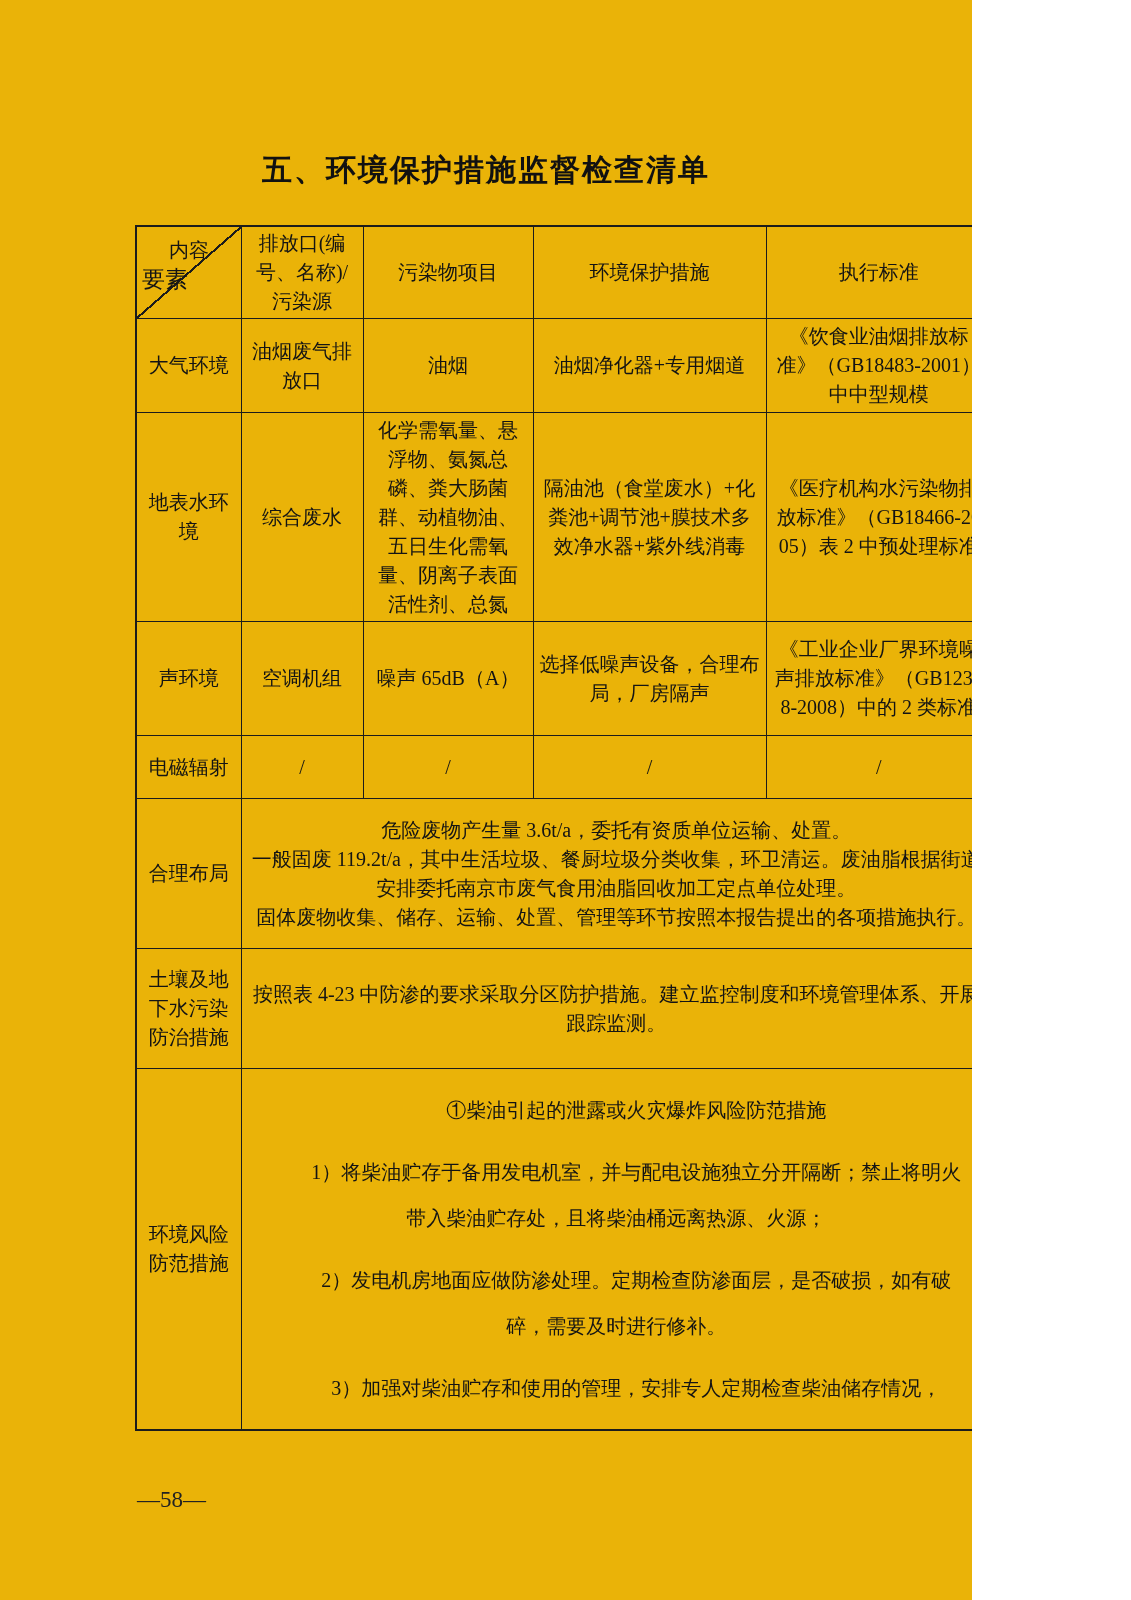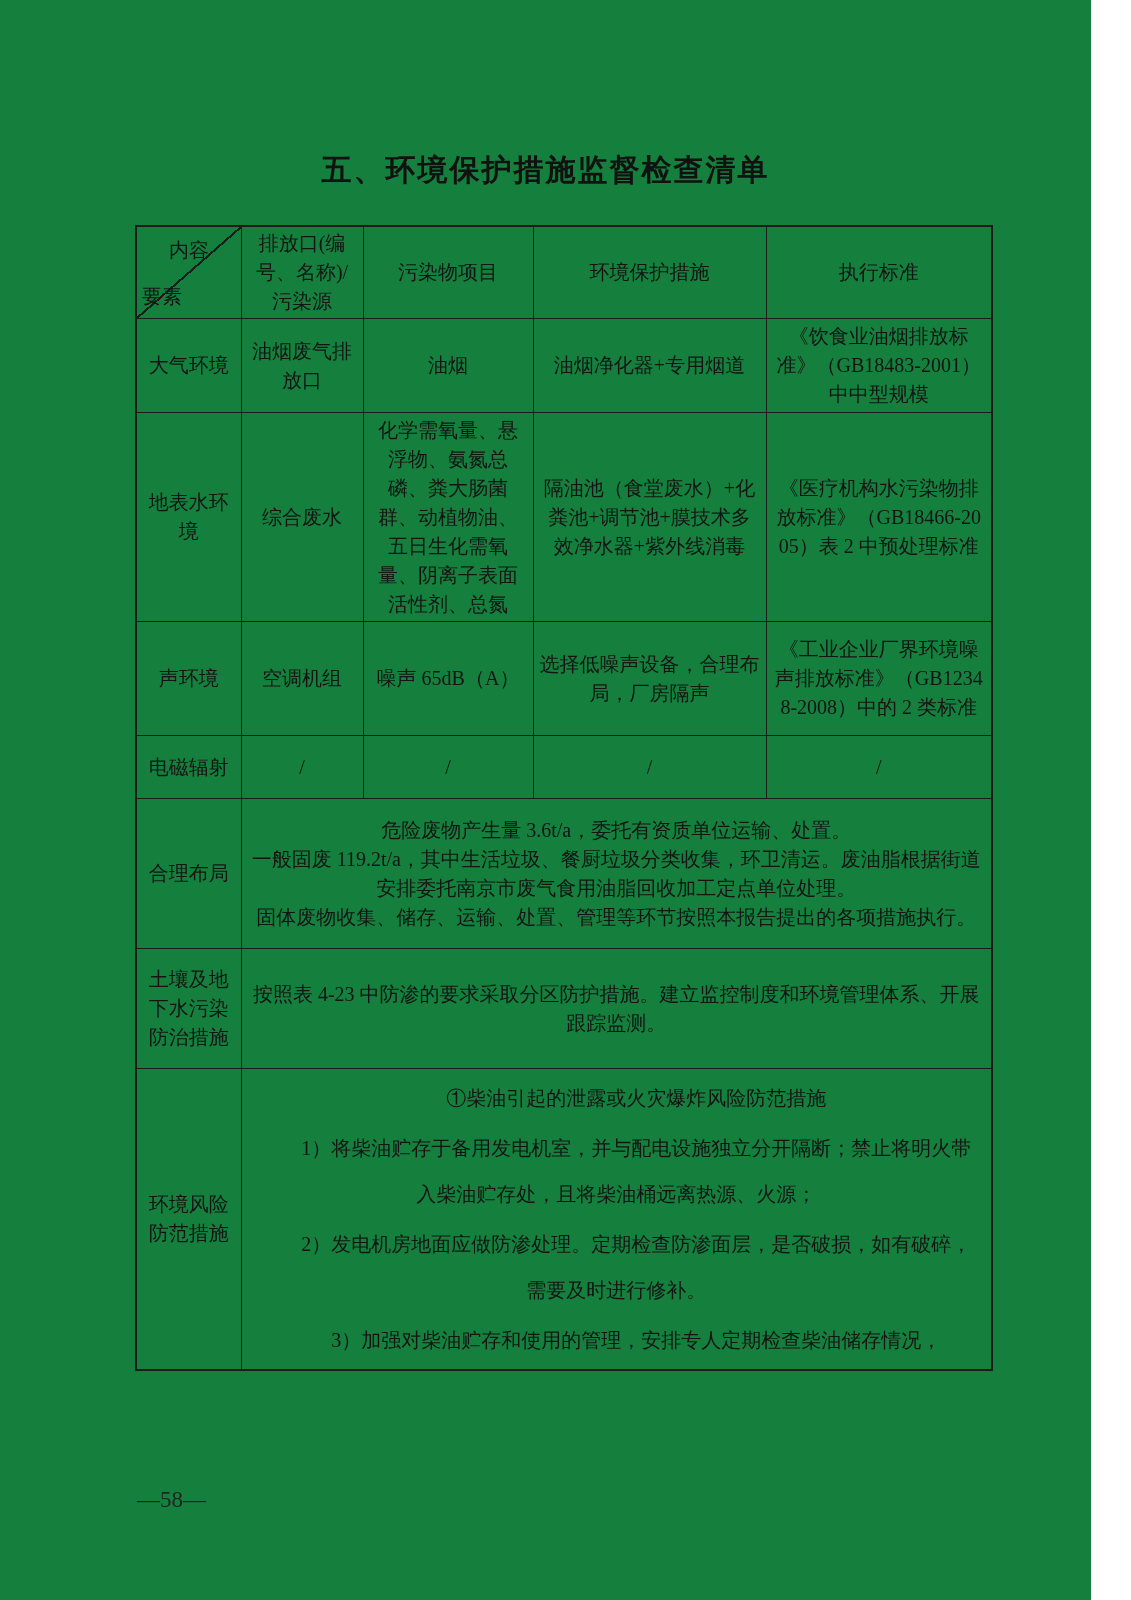--- a/index.html
+++ b/index.html
@@ -1,19 +1,19 @@
 <!DOCTYPE html>
 <html><head>
 <meta charset="utf-8">
 <style>
   html,body { margin:0; padding:0; background:#ffffff; }
   .page {
     position:relative;
-    width:1091px; height:1600px;
-    background:#15803d;
+    width:972px; height:1600px;
+    background:#eab308;
     color:#141414;
     font-family:"Liberation Serif","DejaVu Serif",serif;
     overflow:hidden;
   }
   .doc-title {
     position:absolute;
     top:150px; left:0; width:100%;
     text-align:center;
     font-family:"Liberation Sans","DejaVu Sans",sans-serif;
     font-weight:bold;
@@ -60,31 +60,31 @@
     position:relative;
     padding:0;
     background-image:linear-gradient(to bottom right,
       transparent calc(50% - 1px),
       #1c1c1c calc(50% - 1px),
       #1c1c1c calc(50% + 1px),
       transparent calc(50% + 1px));
     margin-left:38px;
   }
   .corner .corner-top    { position:absolute; top:9px;  left:32px; font-size:20px; }
-  .corner .corner-bottom { position:absolute; bottom:7px; left:5px; font-size:20px; }
+  .corner .corner-bottom { position:absolute; bottom:22px; left:5px; font-size:23px; }
   
   .span-cell {
     text-align:left;
     padding:4px 8px 4px 10px;
     line-height:1.85;
   }
   .span-cell p { margin:0; }
   .slash-cell { text-align:left; padding-left:10px; }
   .risk-cell { text-align:left; padding:4px 10px; }
-  .risk-cell p { margin:4px; text-indent:2em; line-height:2.3;text-align:center; }
+  .risk-cell p { margin:16px; text-indent:2em; line-height:2.3;text-align:center; }
   .page-number {
     position:absolute;
     left:137px; top:1487px;
     font-size:23px;
     color:#222222;
   }
 </style>
 </head>
 <body>
 

